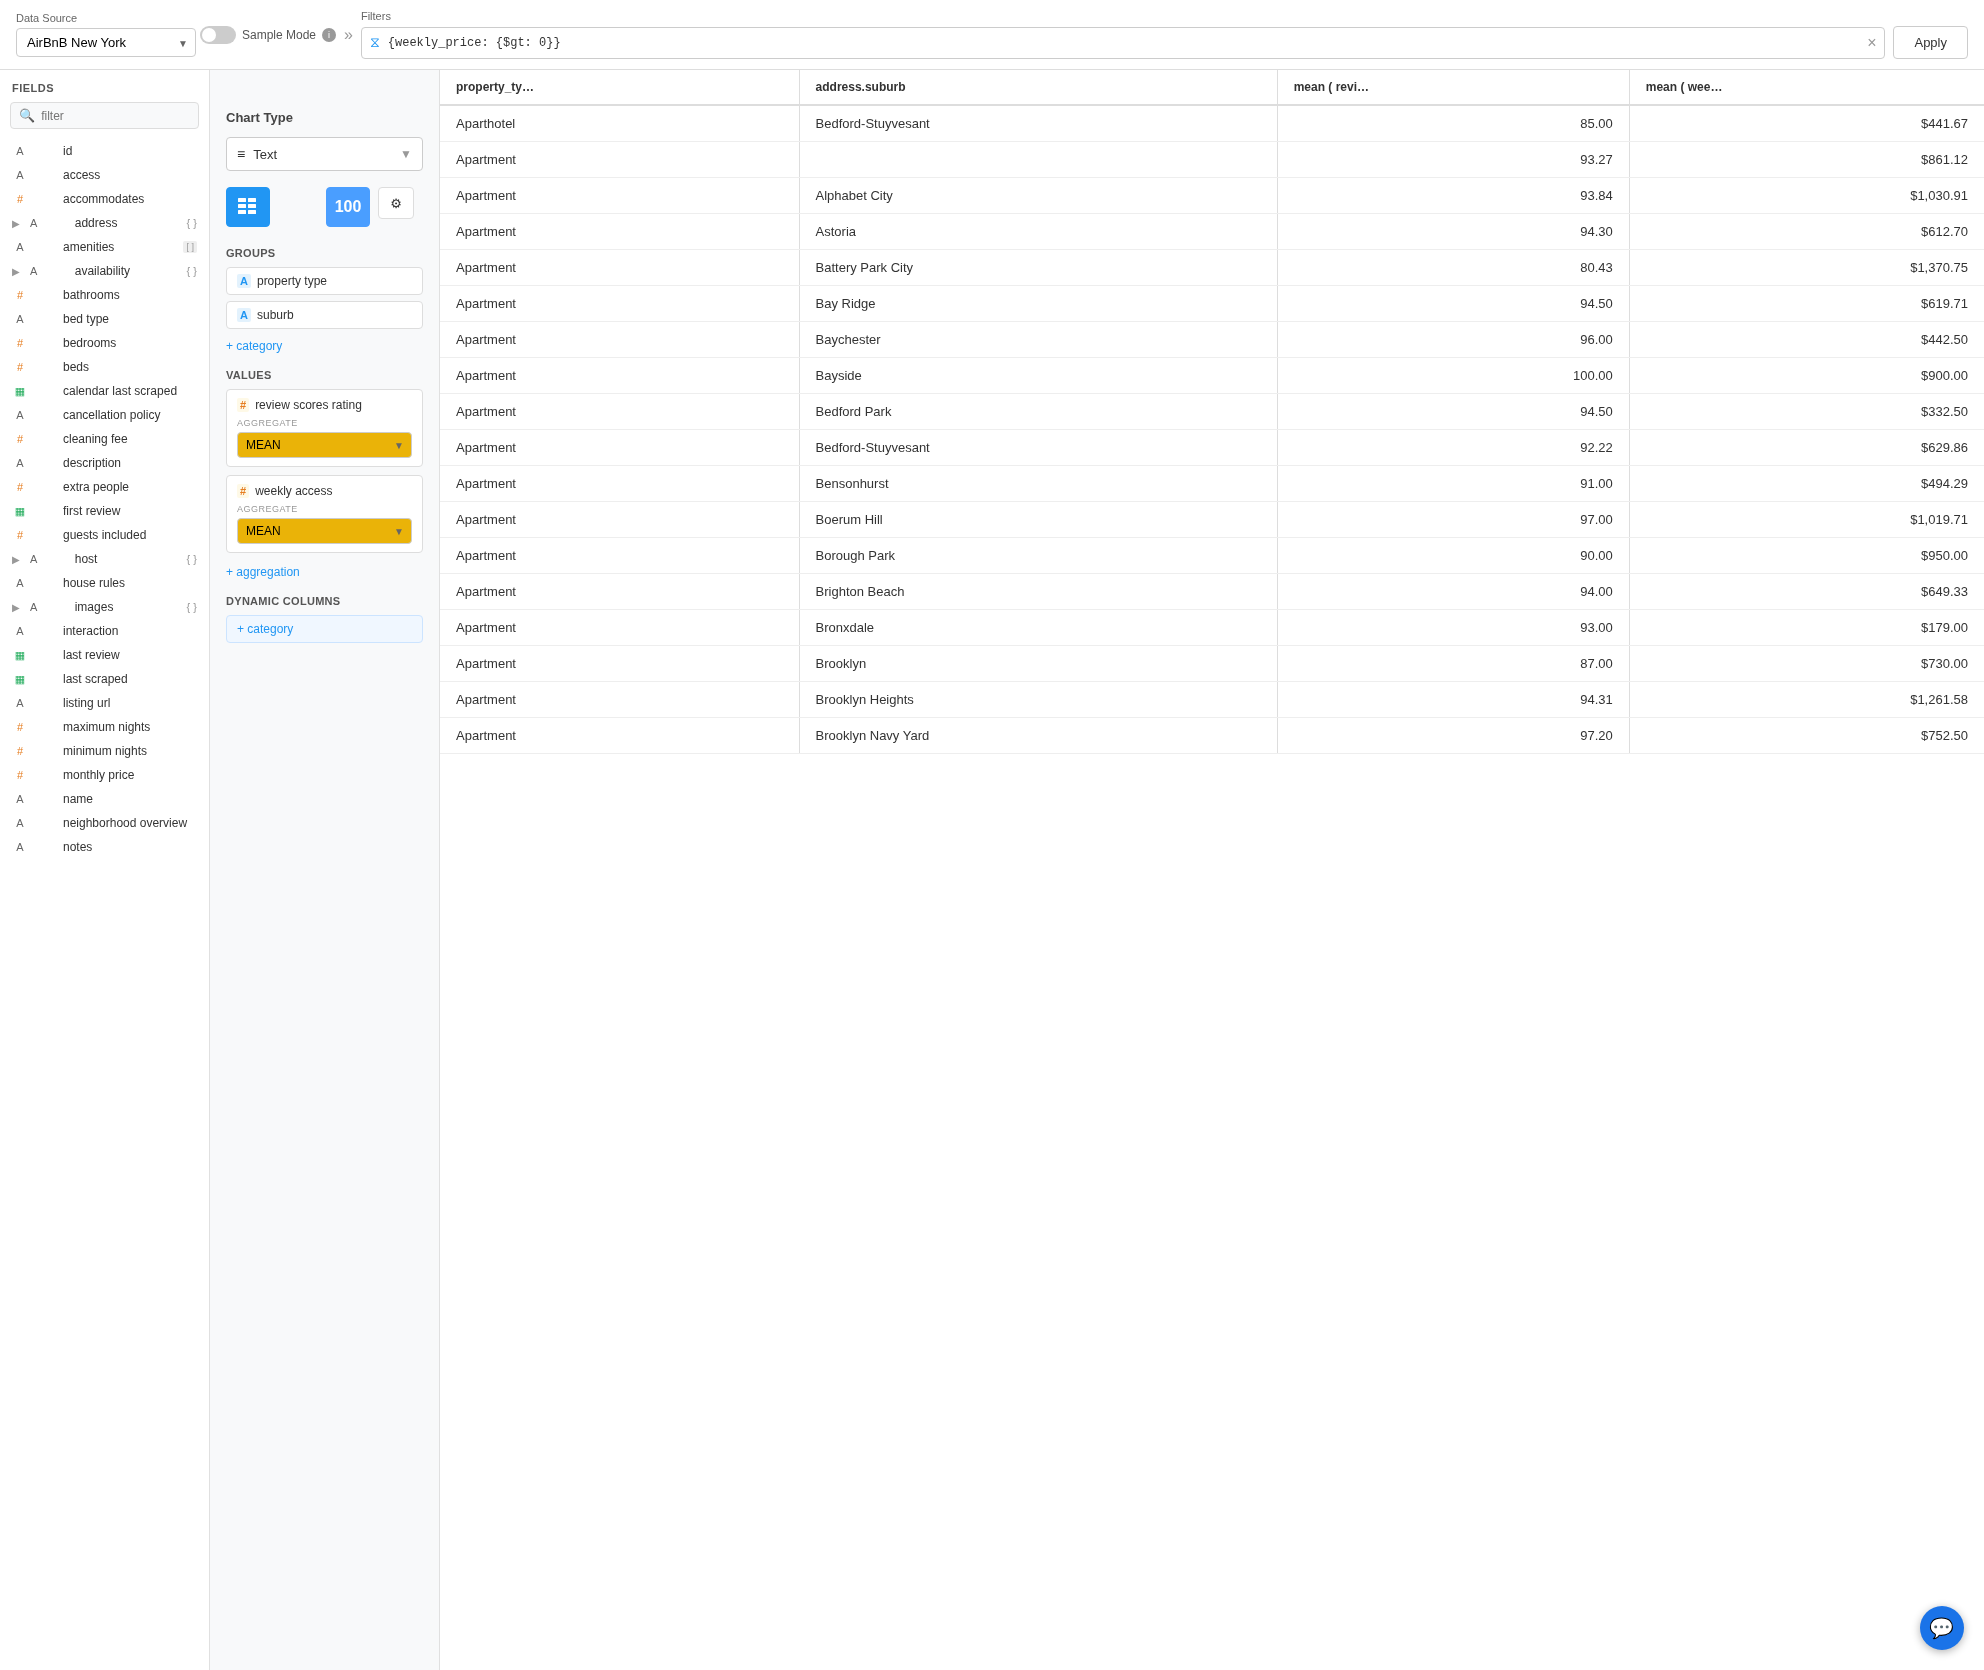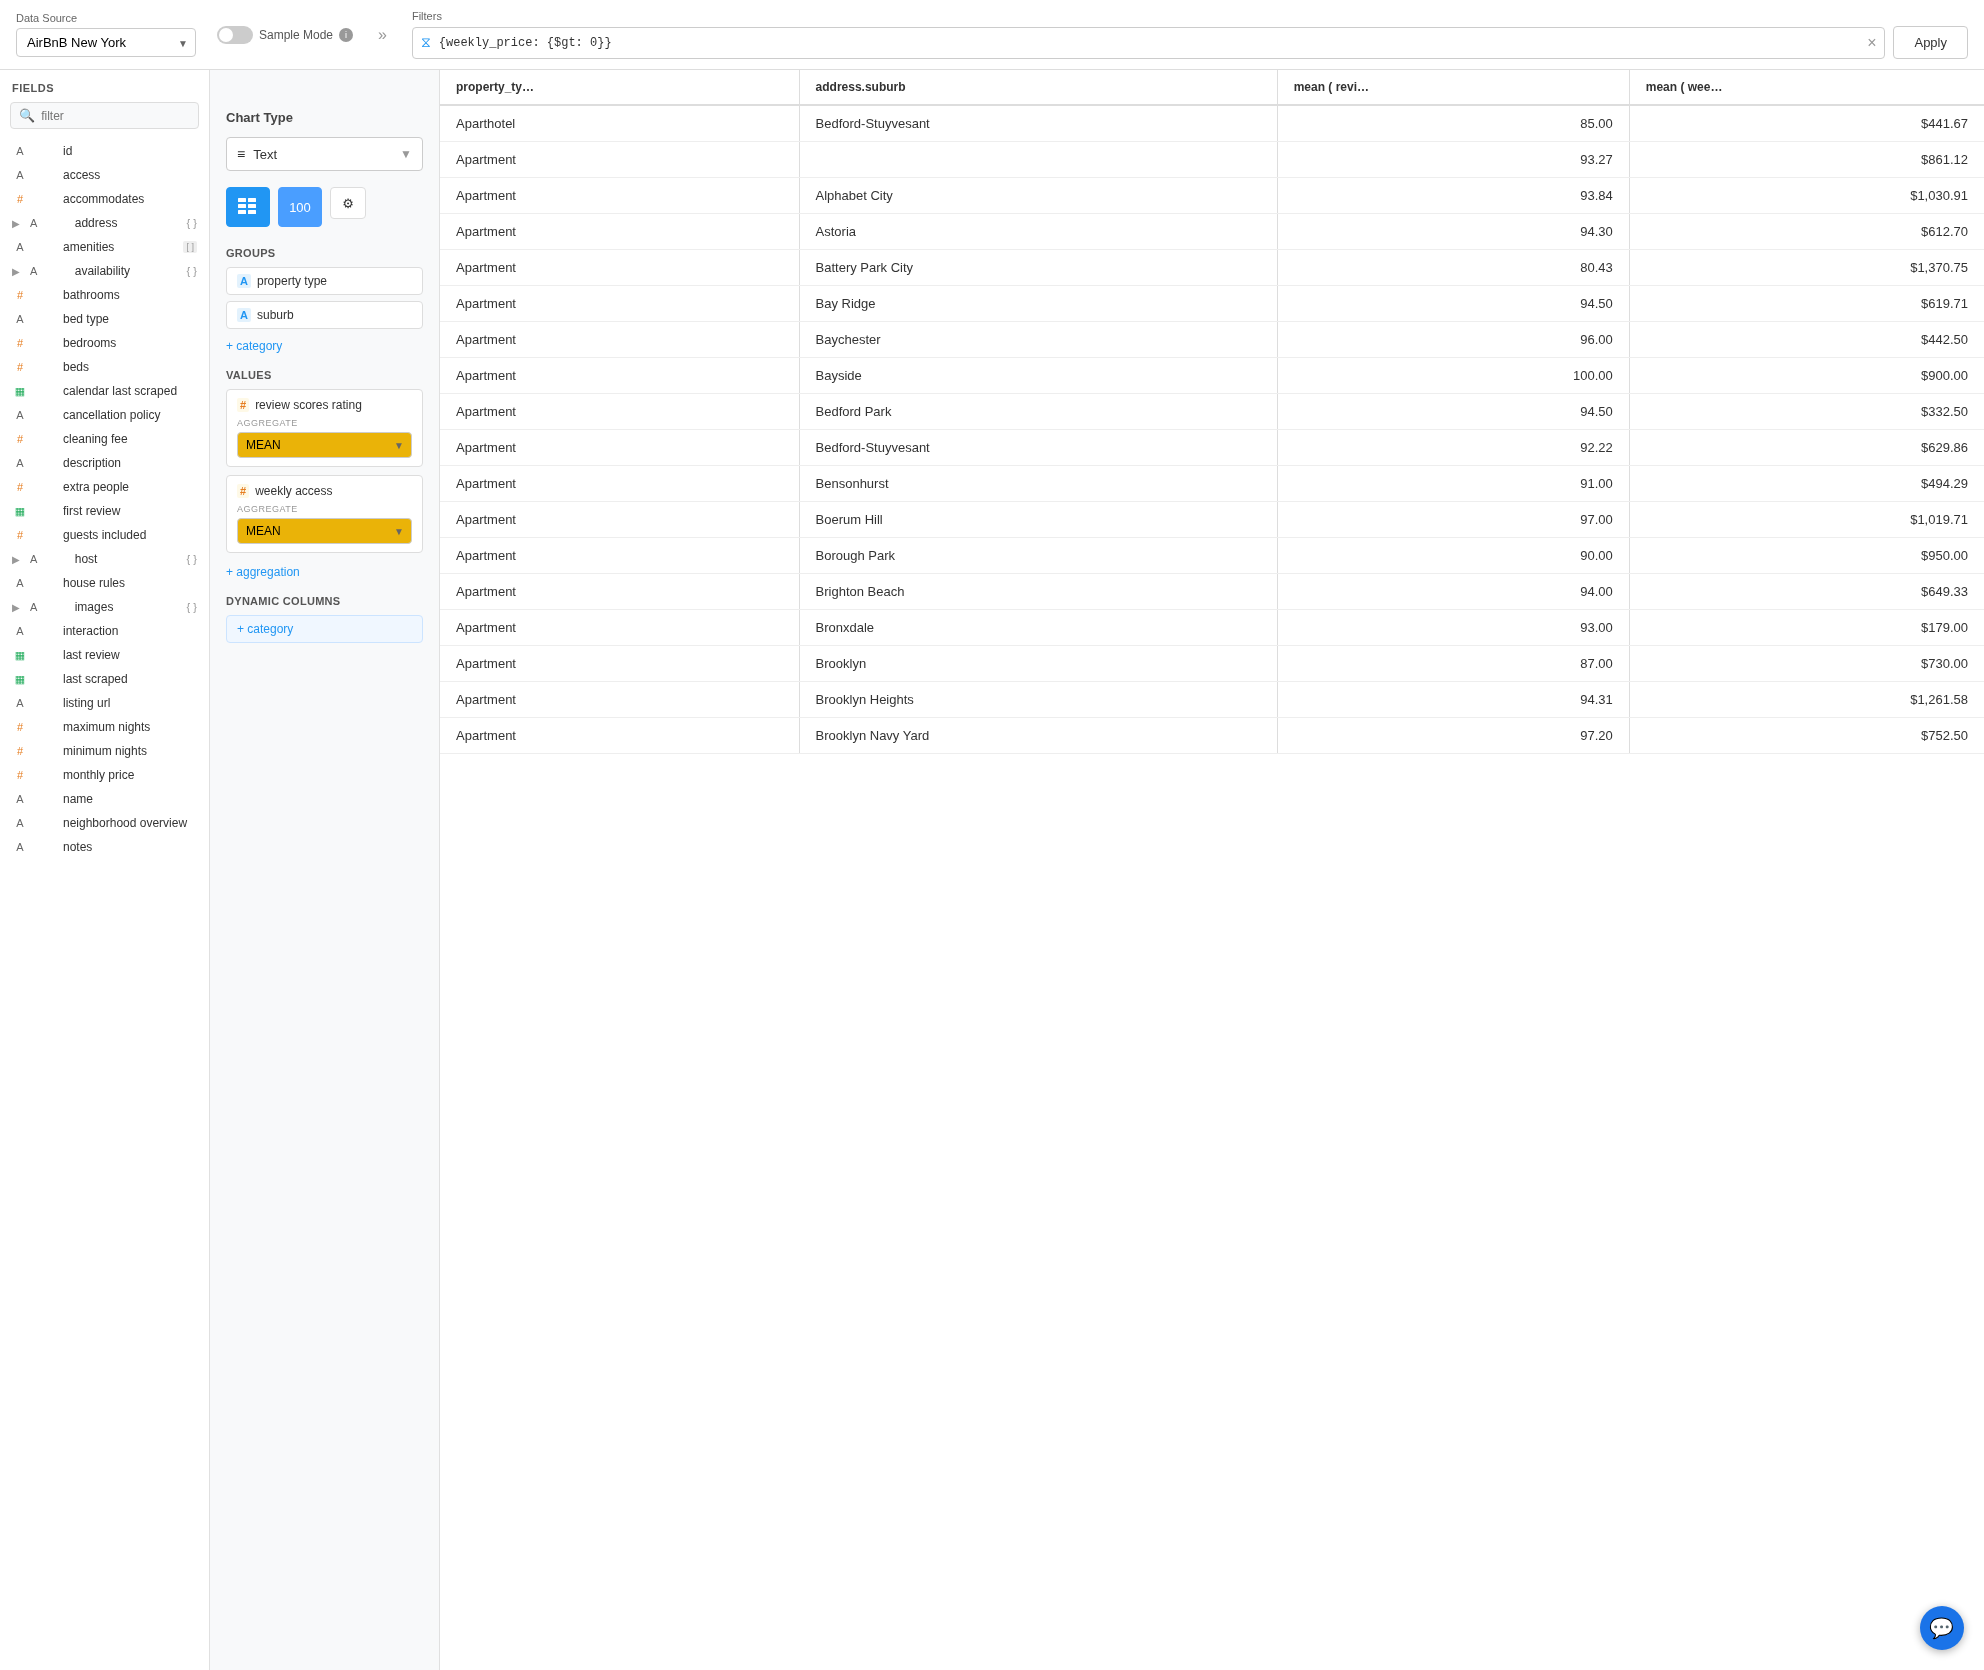--- a/index.html
+++ b/index.html
@@ -1,19 +1,19 @@
 <!DOCTYPE html>
 <html><head>
   <meta charset="utf-8">
   <style>
     * { box-sizing: border-box; margin: 0; padding: 0; }
     body { font-family: -apple-system, BlinkMacSystemFont, 'Segoe UI', sans-serif; font-size: 13px; background: #f5f6f7; color: #333; height: 100vh; overflow: hidden; }
 
     
-    .top-bar { display: flex; align-items: center; background: #fff; border-bottom: 1px solid #ddd; padding: 8px 16px; gap: 21px; height: 70px; }
+    .top-bar { display: flex; align-items: center; background: #fff; border-bottom: 1px solid #ddd; padding: 8px 16px; gap: 4px; height: 70px; }
     .data-source-section { display: flex; flex-direction: column; gap: 4px; }
     .data-source-label { font-size: 11px; color: #666; font-weight: 500; }
     .data-source-select { border: 1px solid #ccc; border-radius: 4px; padding: 6px 28px 6px 10px; font-size: 13px; background: #fff; appearance: none; width: 180px; cursor: pointer; }
     .select-wrapper { position: relative; display: inline-block; }
     .select-wrapper::after { content: '▼'; font-size: 10px; position: absolute; right: 8px; top: 50%; transform: translateY(-50%); pointer-events: none; color: #666; }
     .sample-mode-section { display: flex; align-items: center; gap: 6px; }
     .sample-mode-label { font-size: 12px; color: #555; }
     .toggle { width: 36px; height: 18px; background: #ccc; border-radius: 9px; position: relative; cursor: pointer; }
     .toggle-knob { width: 14px; height: 14px; background: #fff; border-radius: 50%; position: absolute; top: 2px; left: 2px; transition: left 0.2s; }
     .info-icon { width: 14px; height: 14px; border-radius: 50%; background: #999; color: #fff; font-size: 9px; display: inline-flex; align-items: center; justify-content: center; cursor: pointer; }
@@ -48,21 +48,21 @@
     
     .chart-panel { width: 230px; background: #f8f9fa; border-right: 1px solid #e0e0e0; overflow-y: auto; flex-shrink: 0; padding: 16px; }
     .panel-section-title { font-size: 13px; font-weight: 600; color: #444; margin-bottom: 12px; margin-top: 24px; }
     .chart-type-select { width: 100%; border: 1px solid #ccc; border-radius: 4px; padding: 8px 10px; background: #fff; display: flex; align-items: center; gap: 8px; cursor: pointer; margin-bottom: 16px; }
     .chart-type-icon { font-size: 14px; }
     .chart-type-label { flex: 1; font-size: 13px; }
     .chart-type-arrow { color: #999; font-size: 12px; }
     .viz-icons { display: flex; gap: 8px; margin-bottom: 20px; }
     .viz-icon-btn { width: 44px; height: 40px; border: 1px solid #ddd; border-radius: 4px; background: #fff; display: flex; align-items: center; justify-content: center; cursor: pointer; font-size: 16px; }
     .viz-icon-btn.active { background: #2196F3; border-color: #2196F3; color: #fff; }
-    .viz-icon-btn.number-btn { font-size: 13px; font-weight: 400; color: #fff; }
+    .viz-icon-btn.number-btn { font-size: 16px; font-weight: 700; color: #fff; margin-left: 48px; }
     .viz-settings-icon { width: 36px; height: 32px; border: 1px solid #ddd; border-radius: 4px; background: #fff; display: flex; align-items: center; justify-content: center; cursor: pointer; }
     .section-label { font-size: 11px; font-weight: 600; color: #555; margin-bottom: 8px; text-transform: uppercase; letter-spacing: 0.3px; }
     .group-pill { background: #fff; border: 1px solid #ddd; border-radius: 4px; padding: 6px 10px; display: flex; align-items: center; gap: 6px; margin-bottom: 6px; cursor: pointer; }
     .group-pill-icon { font-size: 11px; color: #2196F3; background: #e3f2fd; border-radius: 2px; padding: 1px 3px; font-weight: 700; }
     .group-pill-name { font-size: 12px; color: #333; flex: 1; }
     .add-btn { color: #2196F3; font-size: 12px; cursor: pointer; padding: 4px 0; margin-bottom: 12px; display: block; }
     .value-pill { background: #fff; border: 1px solid #ddd; border-radius: 4px; padding: 8px 10px; margin-bottom: 8px; }
     .value-pill-header { display: flex; align-items: center; gap: 6px; margin-bottom: 6px; }
     .value-pill-icon { font-size: 11px; color: #e67e22; background: #fef9e7; border-radius: 2px; padding: 1px 3px; font-weight: 700; }
     .value-pill-name { font-size: 12px; color: #333; }

